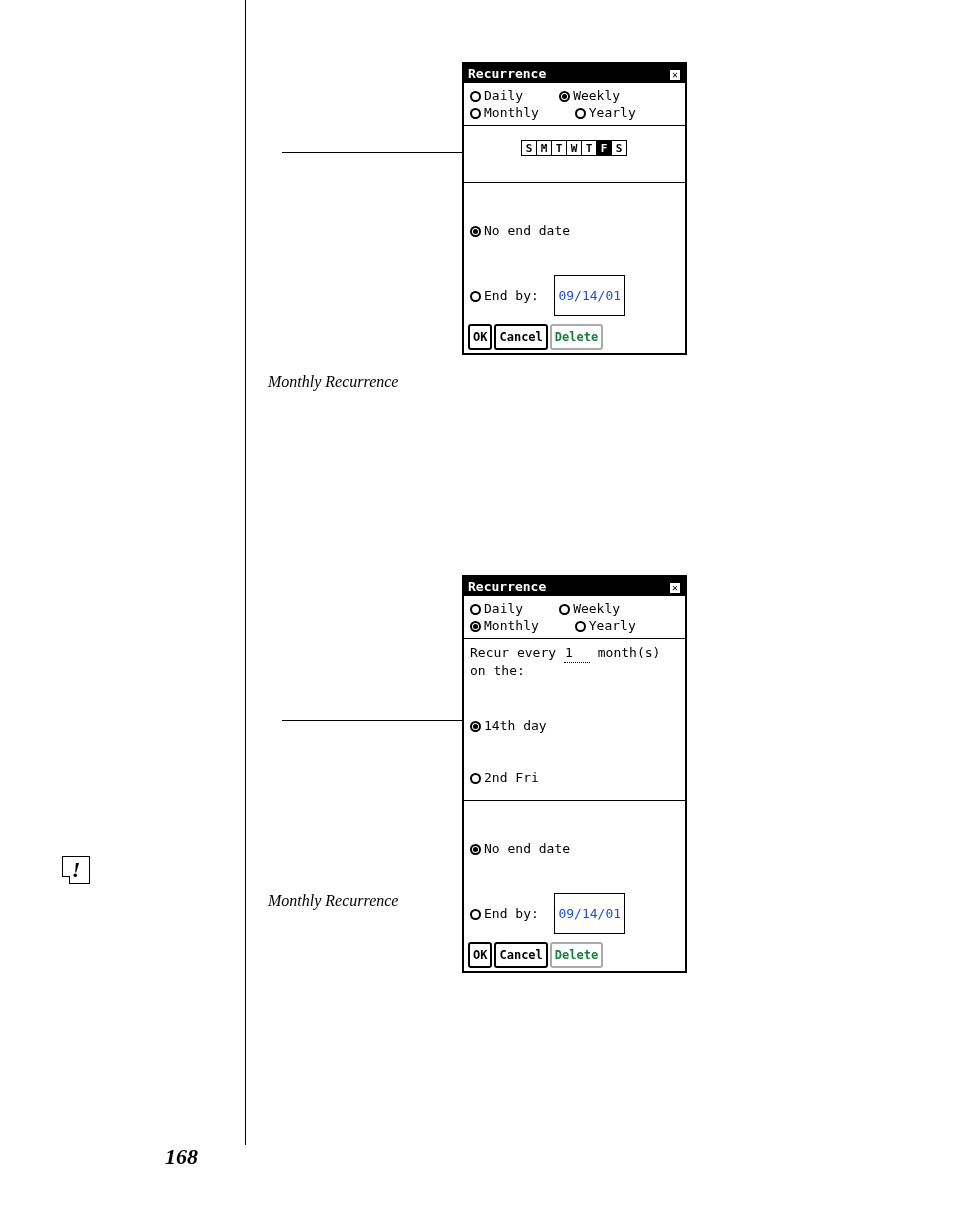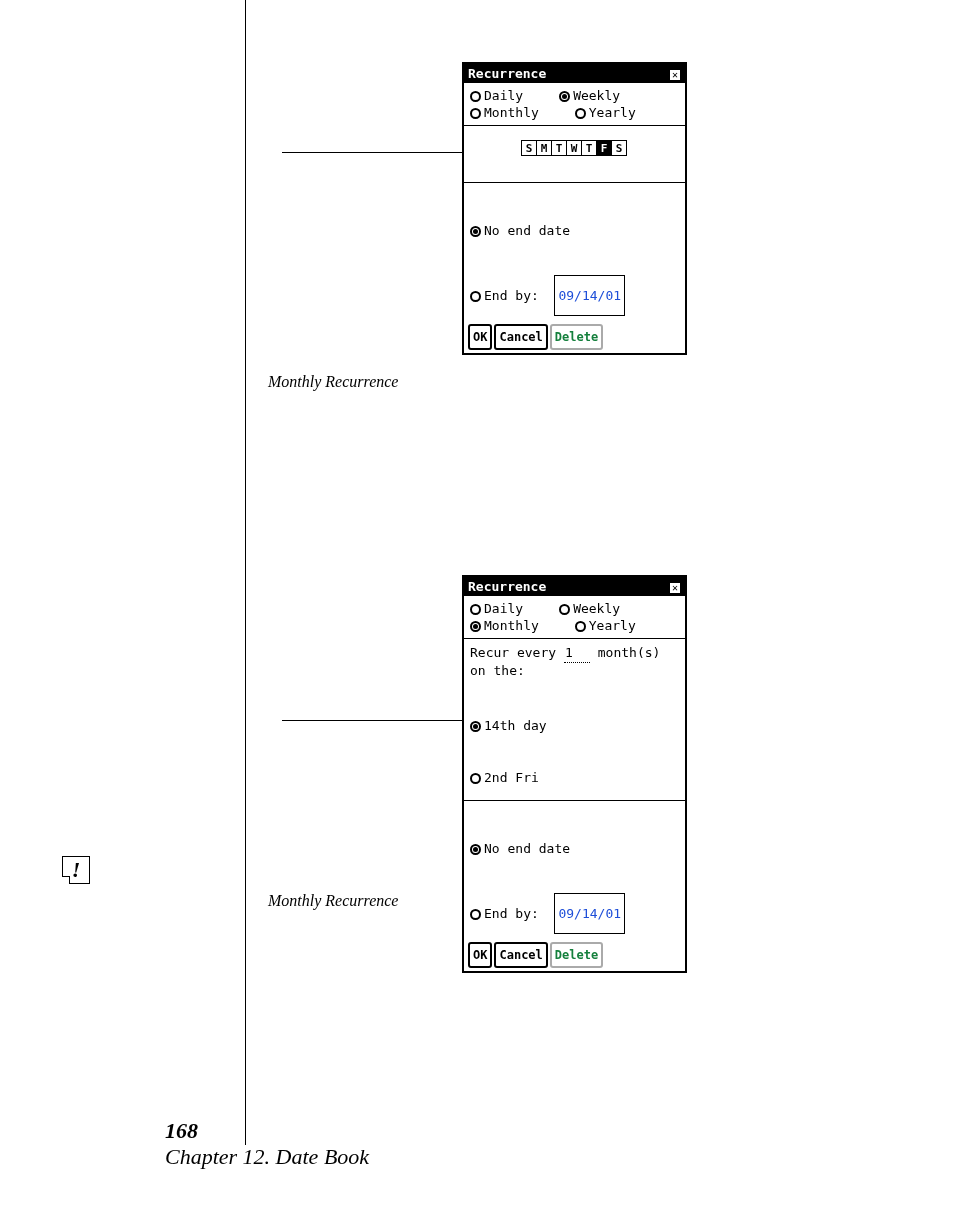--- a/index.html
+++ b/index.html
@@ -292,14 +292,13 @@
     <span class="btn">OK</span>
     <span class="btn">Cancel</span>
     <span class="btn disabled">Delete</span>
   </div>
 </div>
 
 <div class="section-heading" style="top:892px;">Monthly Recurrence</div>
 
 <div class="footer">
   <span class="page-num">168</span>
-  <span class="chapter">Chapter 12. Date Book</span>
 </div>
 
 </body></html>

